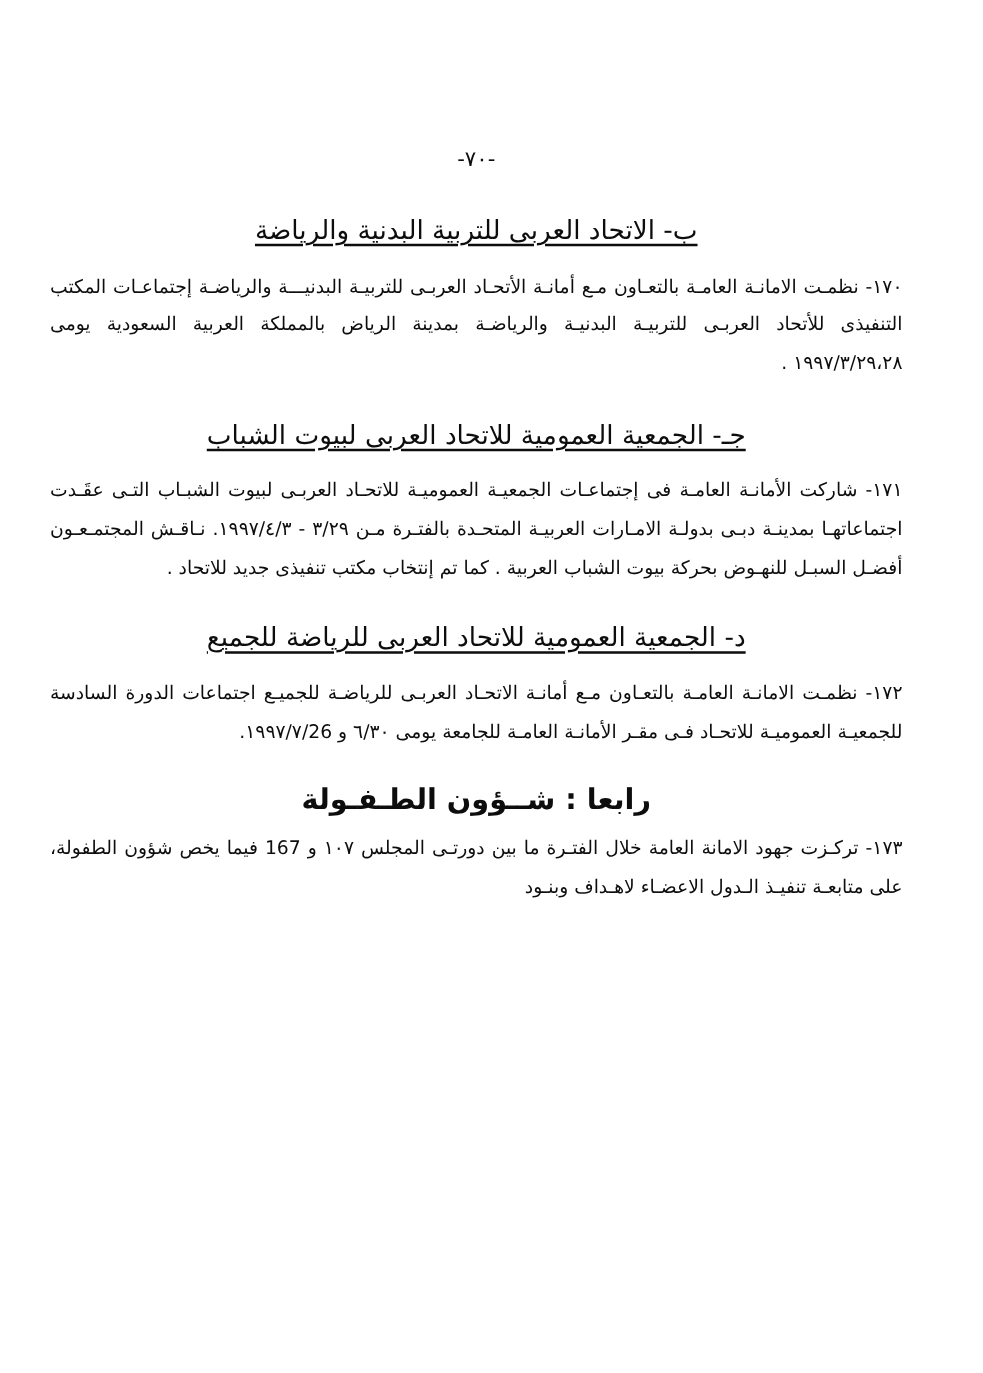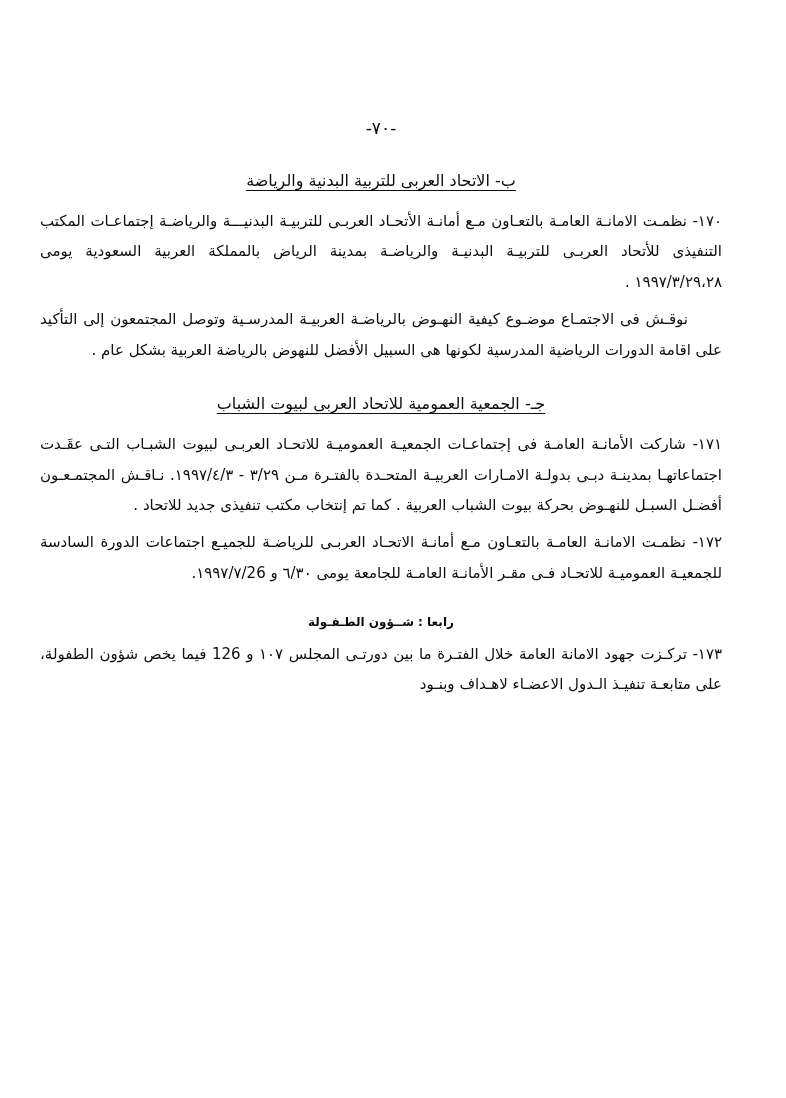--- a/index.html
+++ b/index.html
@@ -27,36 +27,36 @@
   }
   .page-number {
     text-align: center;
     font-size: 17px;
     letter-spacing: 1px;
     margin: 0 0 30px 0;
     direction: rtl;
   }
   .heading {
     text-align: center;
-    font-size: 16px;
+    font-size: 21px;
     text-decoration: underline;
     text-underline-offset: 4px;
     margin: 0 0 12px 0;
     direction: rtl;
     line-height: 1.6;
   }
   .heading.heading-2 {
     margin-top: 26px;
   }
   .heading.heading-3 {
     margin-top: 24px;
   }
   .section-title {
     text-align: center;
-    font-size: 12px;
+    font-size: 23px;
     font-weight: bold;
     margin: 26px 0 10px 0;
     direction: rtl;
   }
   .para {
     font-size: 15px;
     line-height: 2.05;
     margin: 0 0 6px 0;
     text-align: justify;
     text-align-last: right;
@@ -68,23 +68,23 @@
 </style>
 </head>
 <body>
 
 <div class="page">
 
   <div class="page-number">-٧٠-</div>
 
   <div class="heading">ب- الاتحاد العربى للتربية البدنية والرياضة</div>
   <p class="para">١٧٠- نظمـت الامانـة العامـة بالتعـاون مـع أمانـة الأتحـاد العربـى للتربيـة البدنيـــة والرياضـة إجتماعـات المكتب التنفيذى للأتحاد العربـى للتربيـة  البدنيـة والرياضـة بمدينة الرياض بالمملكة العربية السعودية يومى ١٩٩٧/٣/٢٩،٢٨ .</p>
-  <p class="para indented">نوقـش فى الاجتمـاع موضـوع كيفية النهـوض بالرياضـة العربيـة المدرسـية وتوصل المجتمعون إلى التأكيد على اقامة الدورات الرياضية المدرسية  لكونها هى السبيل الأفضل للنهوض بالرياضة العربية بشكل عام .</p>
 
   <div class="heading heading-2">جـ- الجمعية العمومية للاتحاد العربى لبيوت الشباب</div>
   <p class="para">١٧١- شاركت الأمانـة العامـة فى إجتماعـات الجمعيـة العموميـة  للاتحـاد العربـى لبيوت الشبـاب التـى  عقَـدت اجتماعاتهـا بمدينـة دبـى بدولـة الامـارات العربيـة المتحـدة بالفتـرة مـن ٣/٢٩ - ١٩٩٧/٤/٣. نـاقـش المجتمـعـون أفضـل السبـل للنهـوض بحركة بيوت الشباب العربية . كما تم إنتخاب مكتب تنفيذى جديد للاتحاد .</p>
 
+  <div class="heading heading-3">د- الجمعية العمومية للاتحاد العربى للرياضة للجميع</div>
   <p class="para">١٧٢- نظمـت الامانـة العامـة بالتعـاون مـع أمانـة الاتحـاد العربـى للرياضـة للجميـع اجتماعات الدورة السادسة  للجمعيـة العموميـة للاتحـاد فـى مقـر الأمانـة العامـة للجامعة يومى ٦/٣٠ و ١٩٩٧/٧/26.</p>
 
   <div class="section-title">رابعا : شــؤون الطـفـولة</div>
-  <p class="para">١٧٣- تركـزت جهود الامانة العامة خلال الفتـرة ما بين دورتـى المجلس ١٠٧ و  126 فيما يخص شؤون الطفولة، على متابعـة تنفيـذ الـدول الاعضـاء لاهـداف وبنـود</p>
+  <p class="para">١٧٣- تركـزت جهود الامانة العامة خلال الفتـرة ما بين دورتـى المجلس ١٠٧ و  167 فيما يخص شؤون الطفولة، على متابعـة تنفيـذ الـدول الاعضـاء لاهـداف وبنـود</p>
 
 </div>
 
 </body></html>

